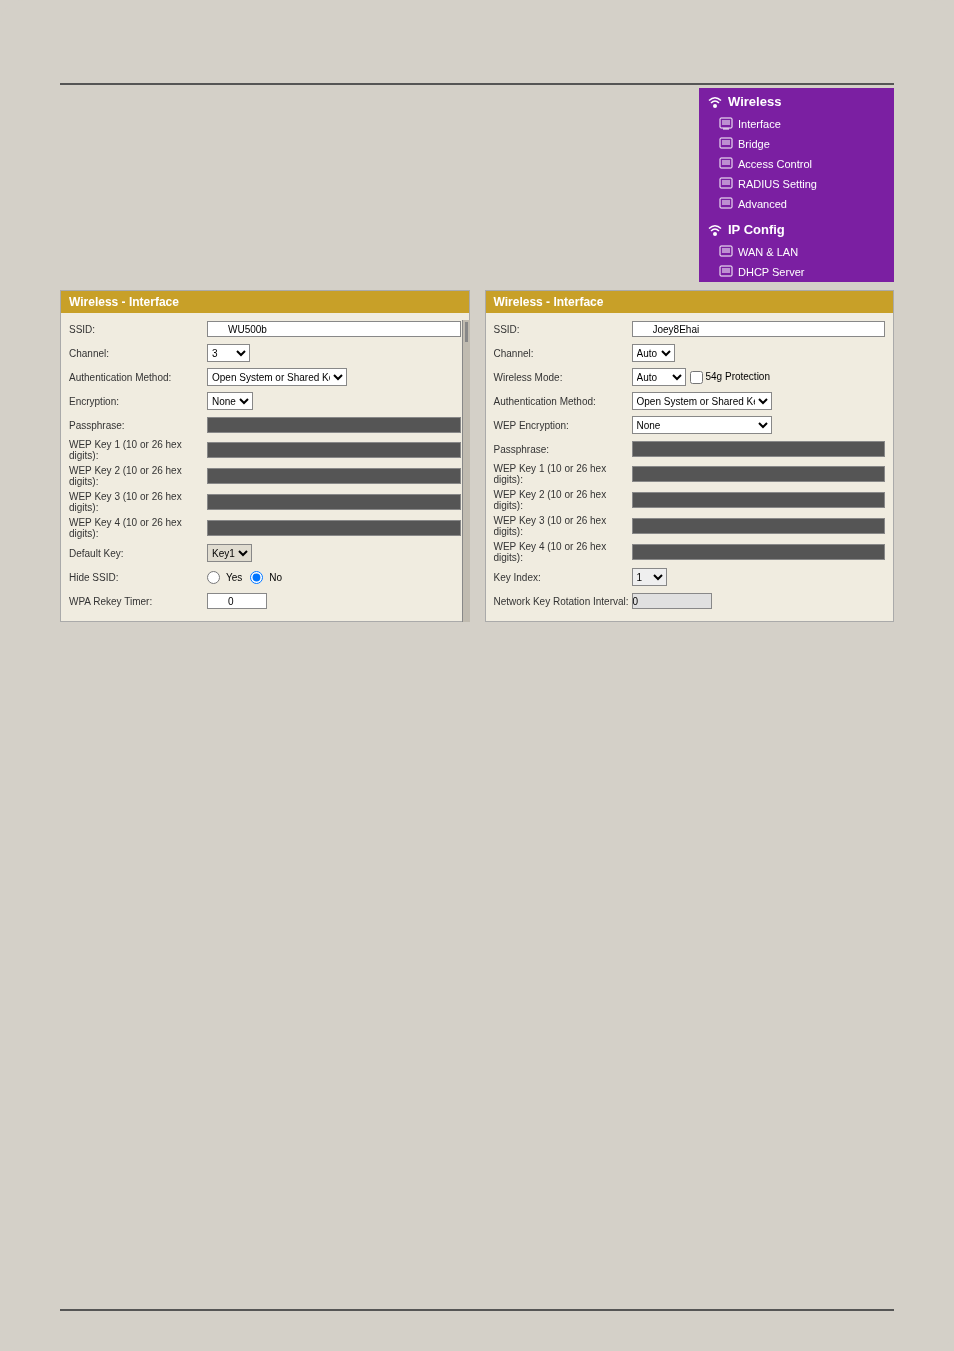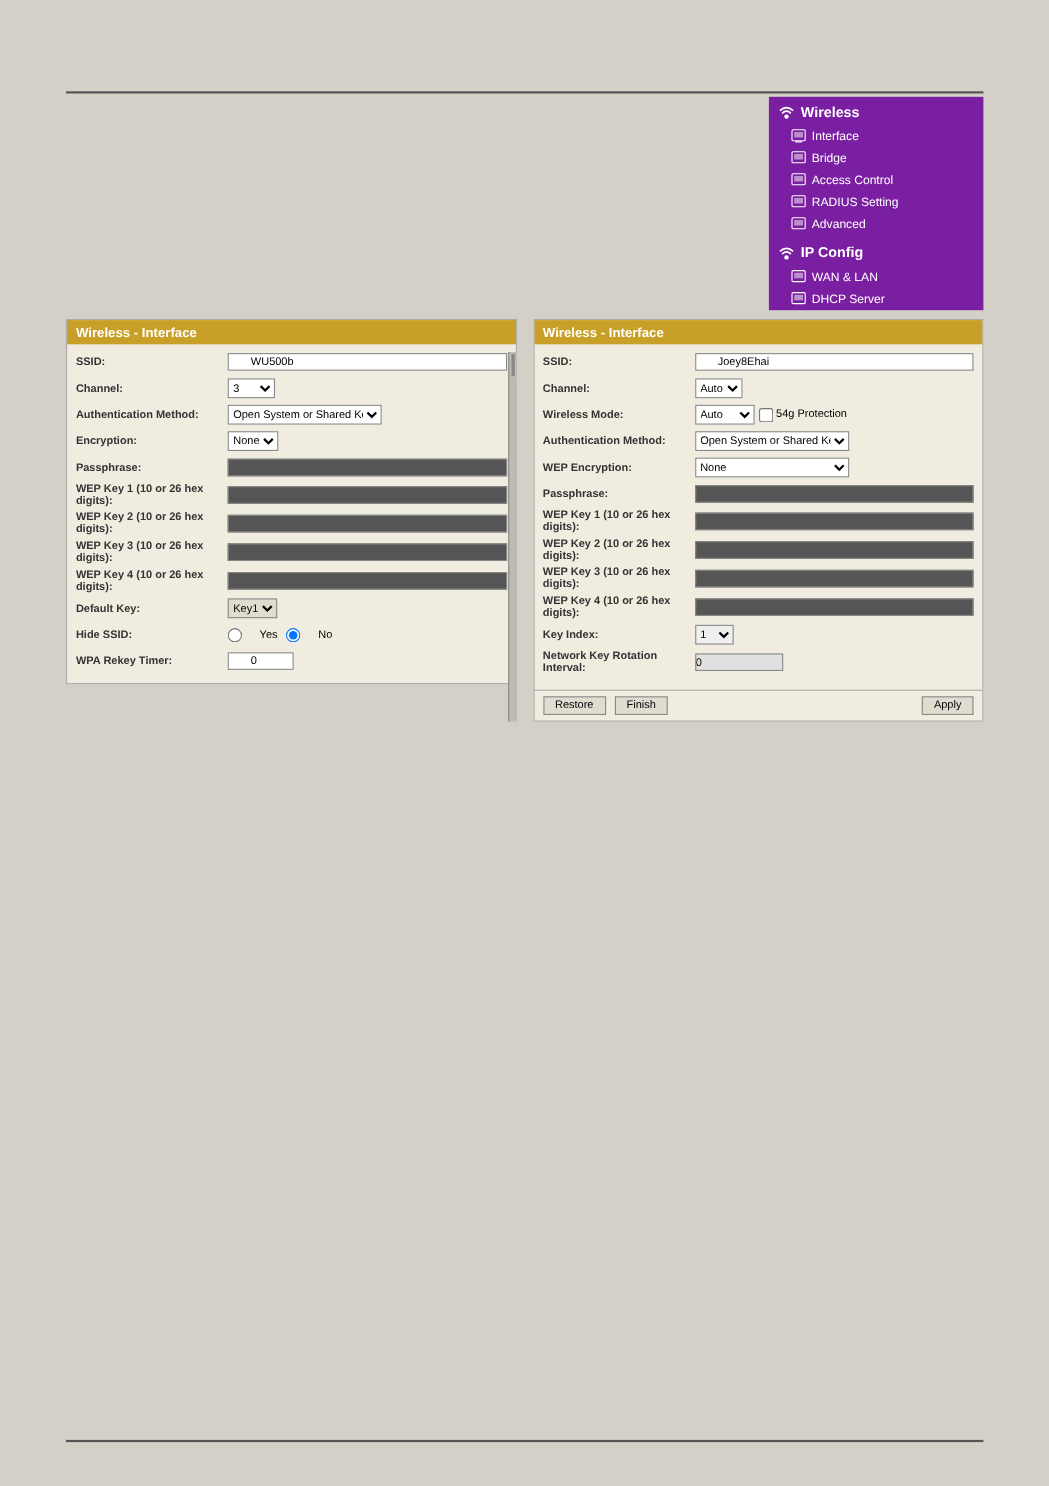--- a/index.html
+++ b/index.html
@@ -115,21 +115,21 @@
       align-items: center;
       margin-bottom: 4px;
       min-height: 20px;
     }
 
     .form-label {
       width: 138px;
       flex-shrink: 0;
       font-size: 10px;
       color: #333;
-      font-weight: bold;
+      font-weight: normal;
     }
 
     .form-value {
       flex: 1;
     }
 
     .form-input {
       width: 100%;
       height: 16px;
       font-size: 10px;
@@ -165,21 +165,21 @@
     .radio-group {
       display: flex;
       gap: 8px;
       align-items: center;
       font-size: 10px;
     }
 
     .radio-item {
       display: flex;
       align-items: center;
-      gap: 16px;
+      gap: 6px;
     }
 
     .checkbox-item {
       display: flex;
       align-items: flex-start;
       gap: 3px;
       font-size: 10px;
     }
 
     .bottom-buttons {
@@ -582,26 +582,20 @@
 
           <div class="form-row">
             <div class="form-label">Network Key Rotation Interval:</div>
             <div class="form-value">
               <input class="rotation-input" type="text" value="0" style="">
             </div>
           </div>
 
         </div>
 
-        <div class="bottom-buttons">
-          <button class="btn">Restore</button>
-          <button class="btn">Finish</button>
-          <div style="flex:1;"></div>
-          <button class="btn">Apply</button>
-        </div>
       </div>
     </div>
 
   </div>
 
   <div class="horiz-line-bottom"></div>
 
 </div>
 
 </body></html>

